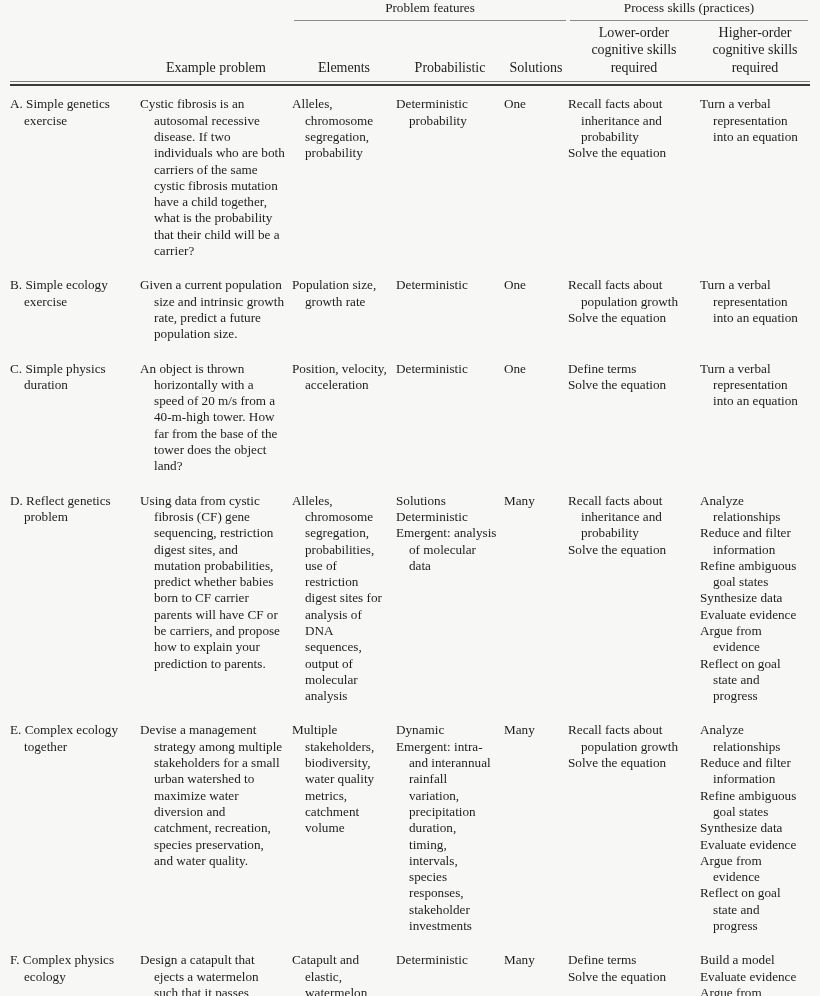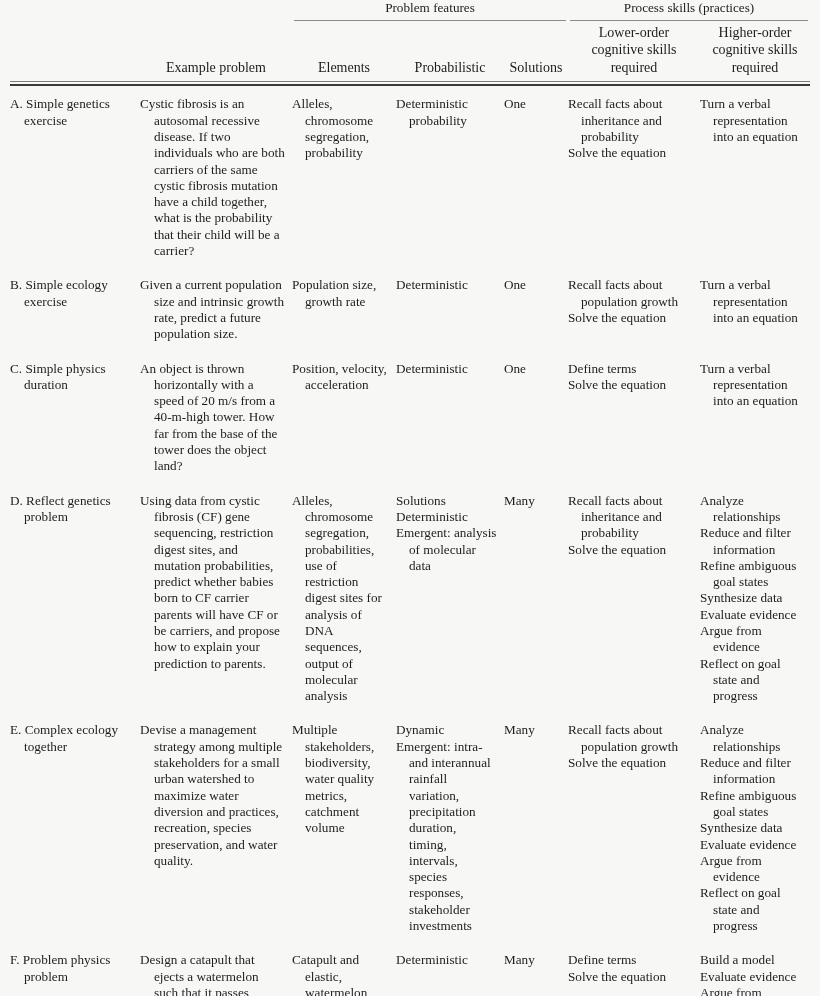--- a/index.html
+++ b/index.html
@@ -309,21 +309,21 @@
               <li>Argue from evidence</li>
               <li>Reflect on goal state and progress</li>
             </ul>
           </td>
         </tr>
         <tr>
           <td class="cell-label">
             <p class="hang">E. Complex ecology together</p>
           </td>
           <td class="cell-prob">
-            <p class="hang">Devise a management strategy among multiple stakeholders for a small urban watershed to maximize water diversion and practices, recreation, species preservation, and water quality.</p>
+            <p class="hang">Devise a management strategy among multiple stakeholders for a small urban watershed to maximize water diversion and catchment, recreation, species preservation, and water quality.</p>
           </td>
           <td class="cell-list">
             <ul class="entry-list">
               <li>Multiple stakeholders, biodiversity, water quality metrics, catchment volume</li>
             </ul>
           </td>
           <td class="cell-list">
             <ul class="entry-list">
               <li>Dynamic</li>
               <li>Emergent: intra- and interannual rainfall variation, precipitation duration, timing, intervals, species responses, stakeholder investments</li>
@@ -343,21 +343,21 @@
               <li>Refine ambiguous goal states</li>
               <li>Synthesize data</li>
               <li>Evaluate evidence</li>
               <li>Argue from evidence</li>
               <li>Reflect on goal state and progress</li>
             </ul>
           </td>
         </tr>
         <tr>
           <td class="cell-label">
-            <p class="hang">F. Problem physics problem</p>
+            <p class="hang">F. Complex physics ecology</p>
           </td>
           <td class="cell-prob">
             <p class="hang">Design a catapult that ejects a watermelon such that it passes through the uprights of a field goalpost.</p>
           </td>
           <td class="cell-list">
             <ul class="entry-list">
               <li>Catapult and elastic, watermelon, air/wind variables</li>
             </ul>
           </td>
           <td class="cell-list">

